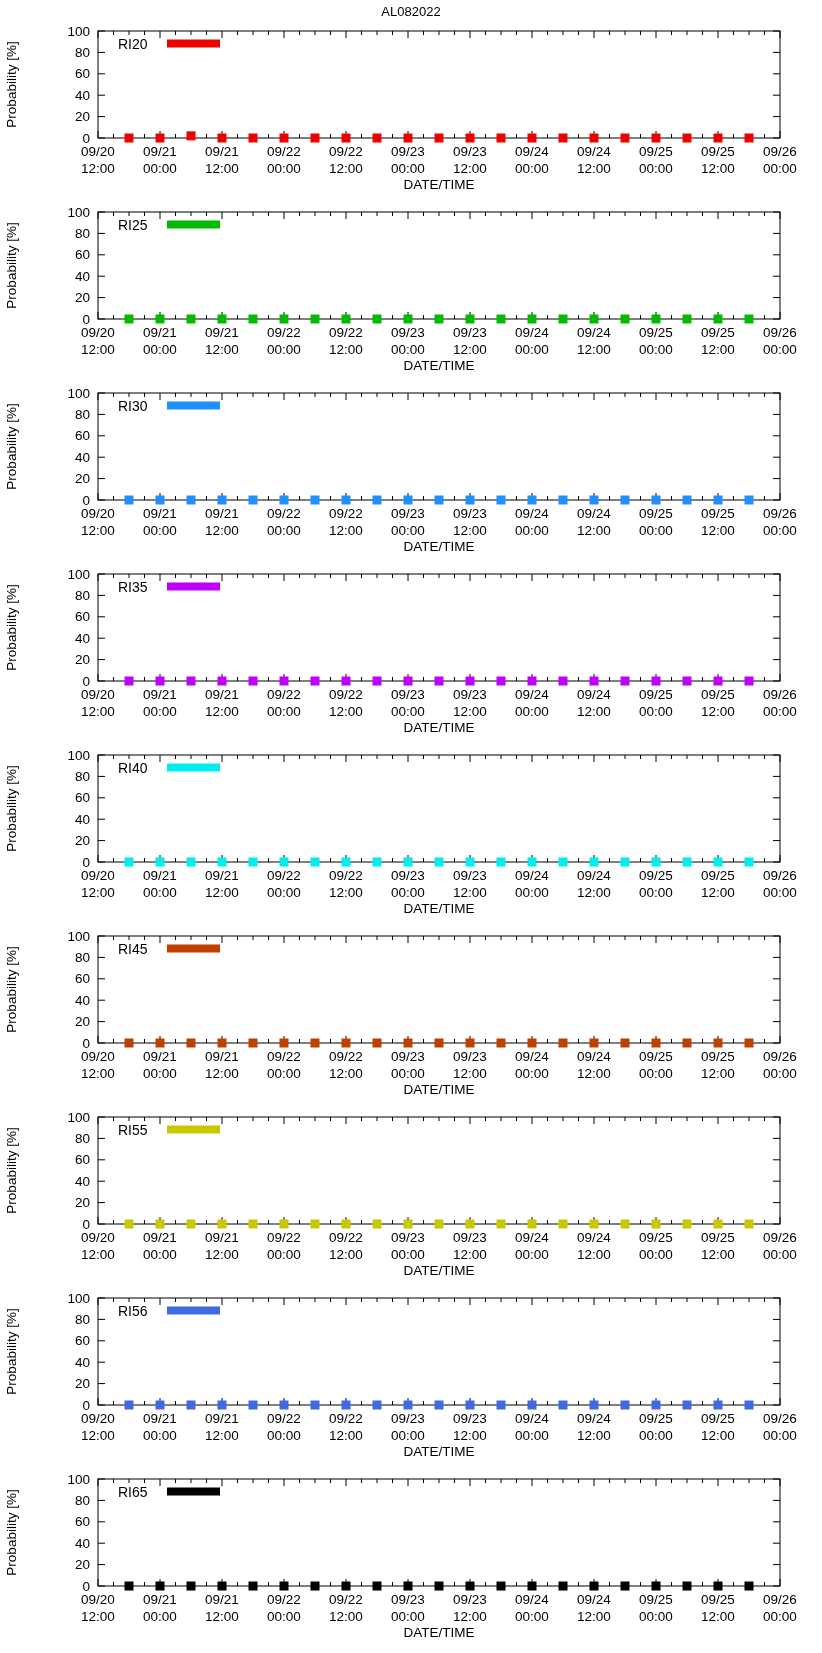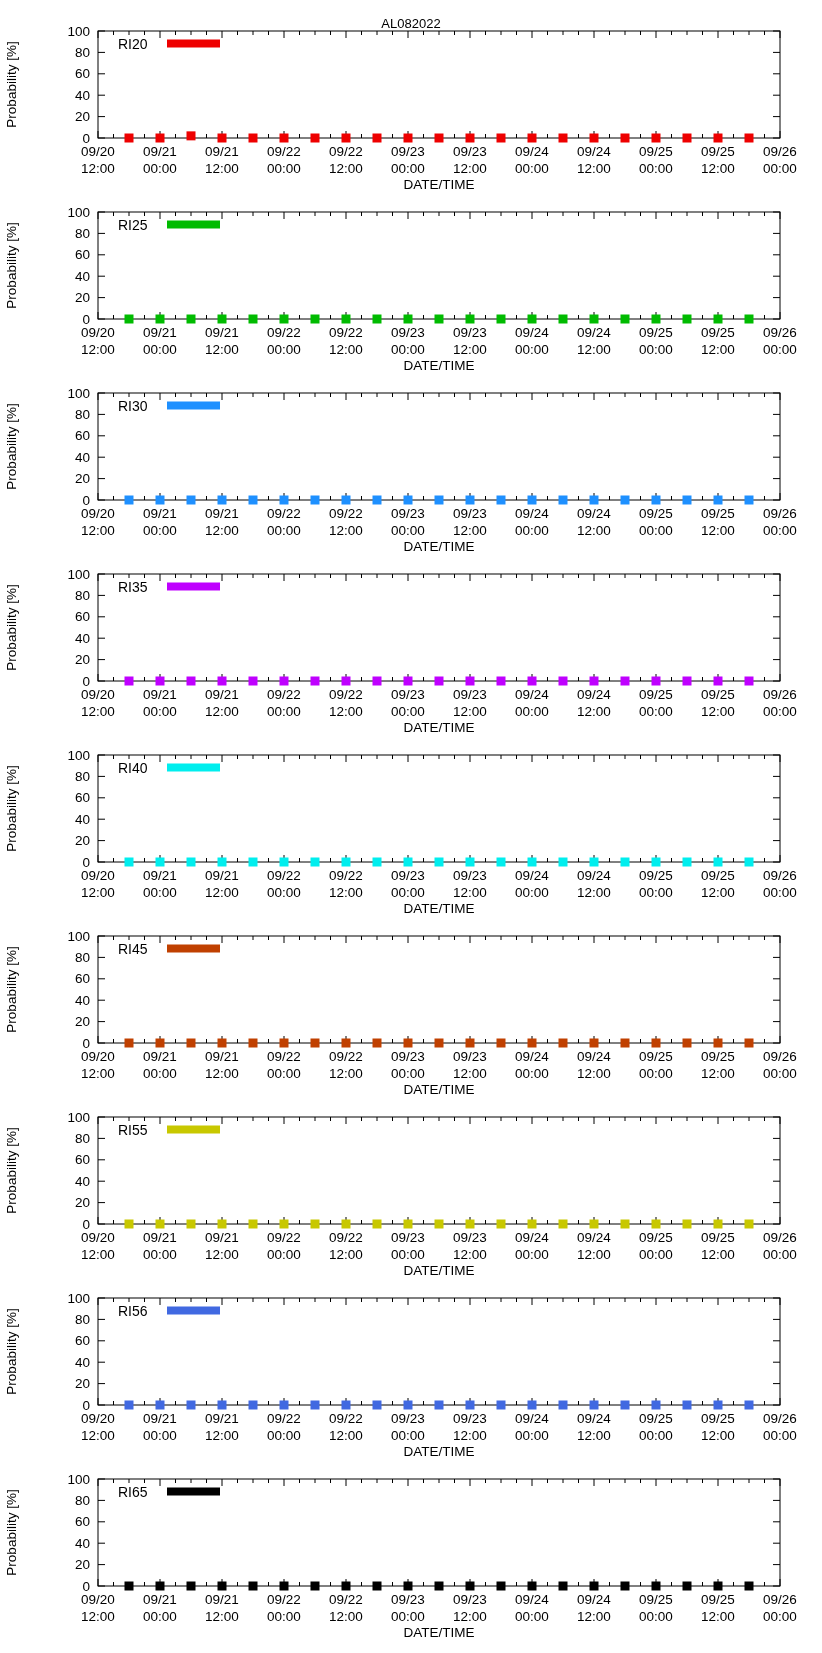--- a/index.html
+++ b/index.html
@@ -13,21 +13,21 @@
     width: 822px;
     height: 1653px;
     background: #ffffff;
     overflow: hidden;
   }
   #main-title {
     width: 822px;
     height: 20px;
     text-align: center;
     font-size: 13px;
-    padding-top: 16px;
+    padding-top: 4px;
     box-sizing: border-box;
   }
   .chart-block {
     width: 822px;
     height: 181px;
     position: relative;
   }
   svg text {
     font-family: "Liberation Sans", sans-serif;
     fill: #000000;

